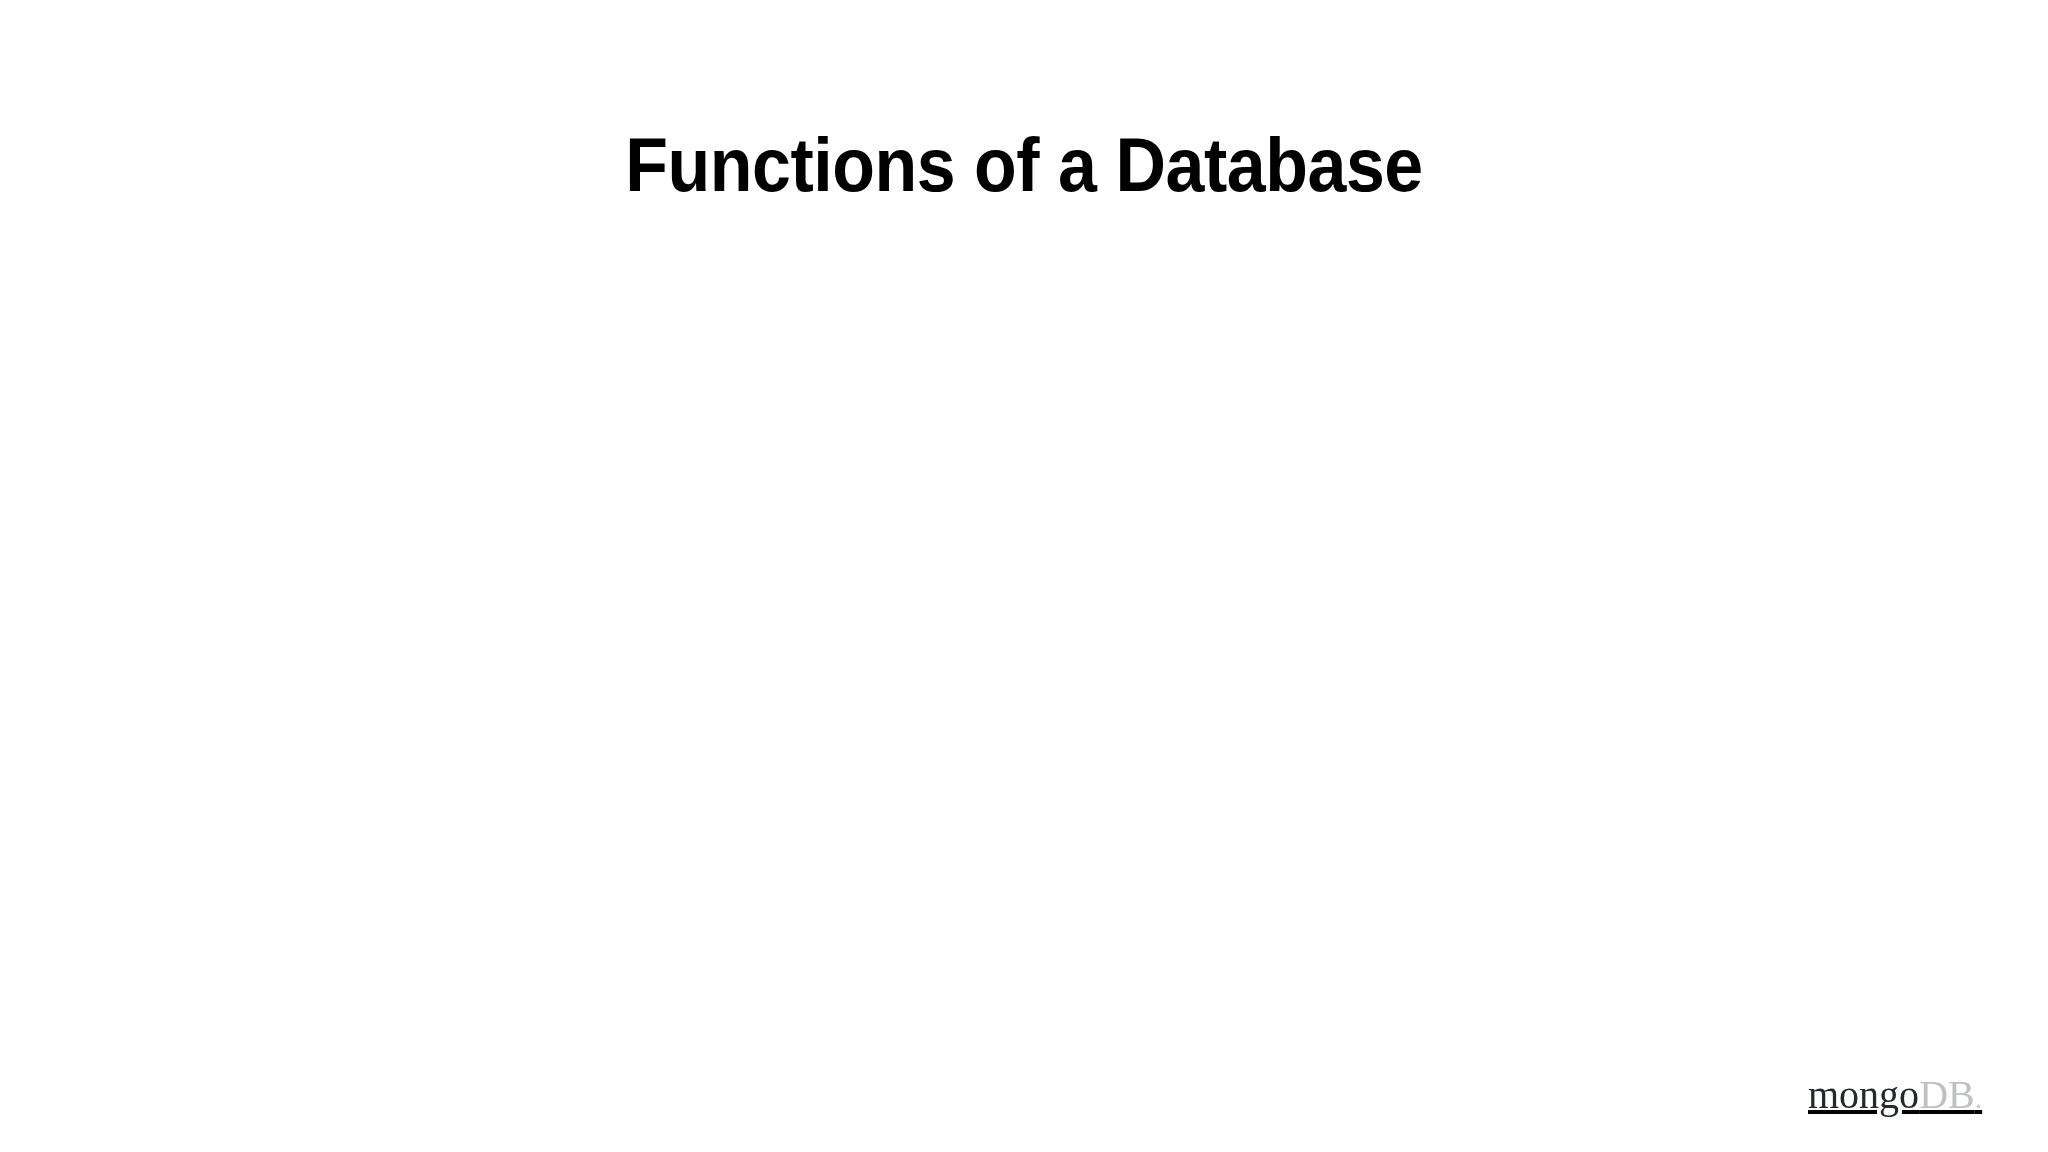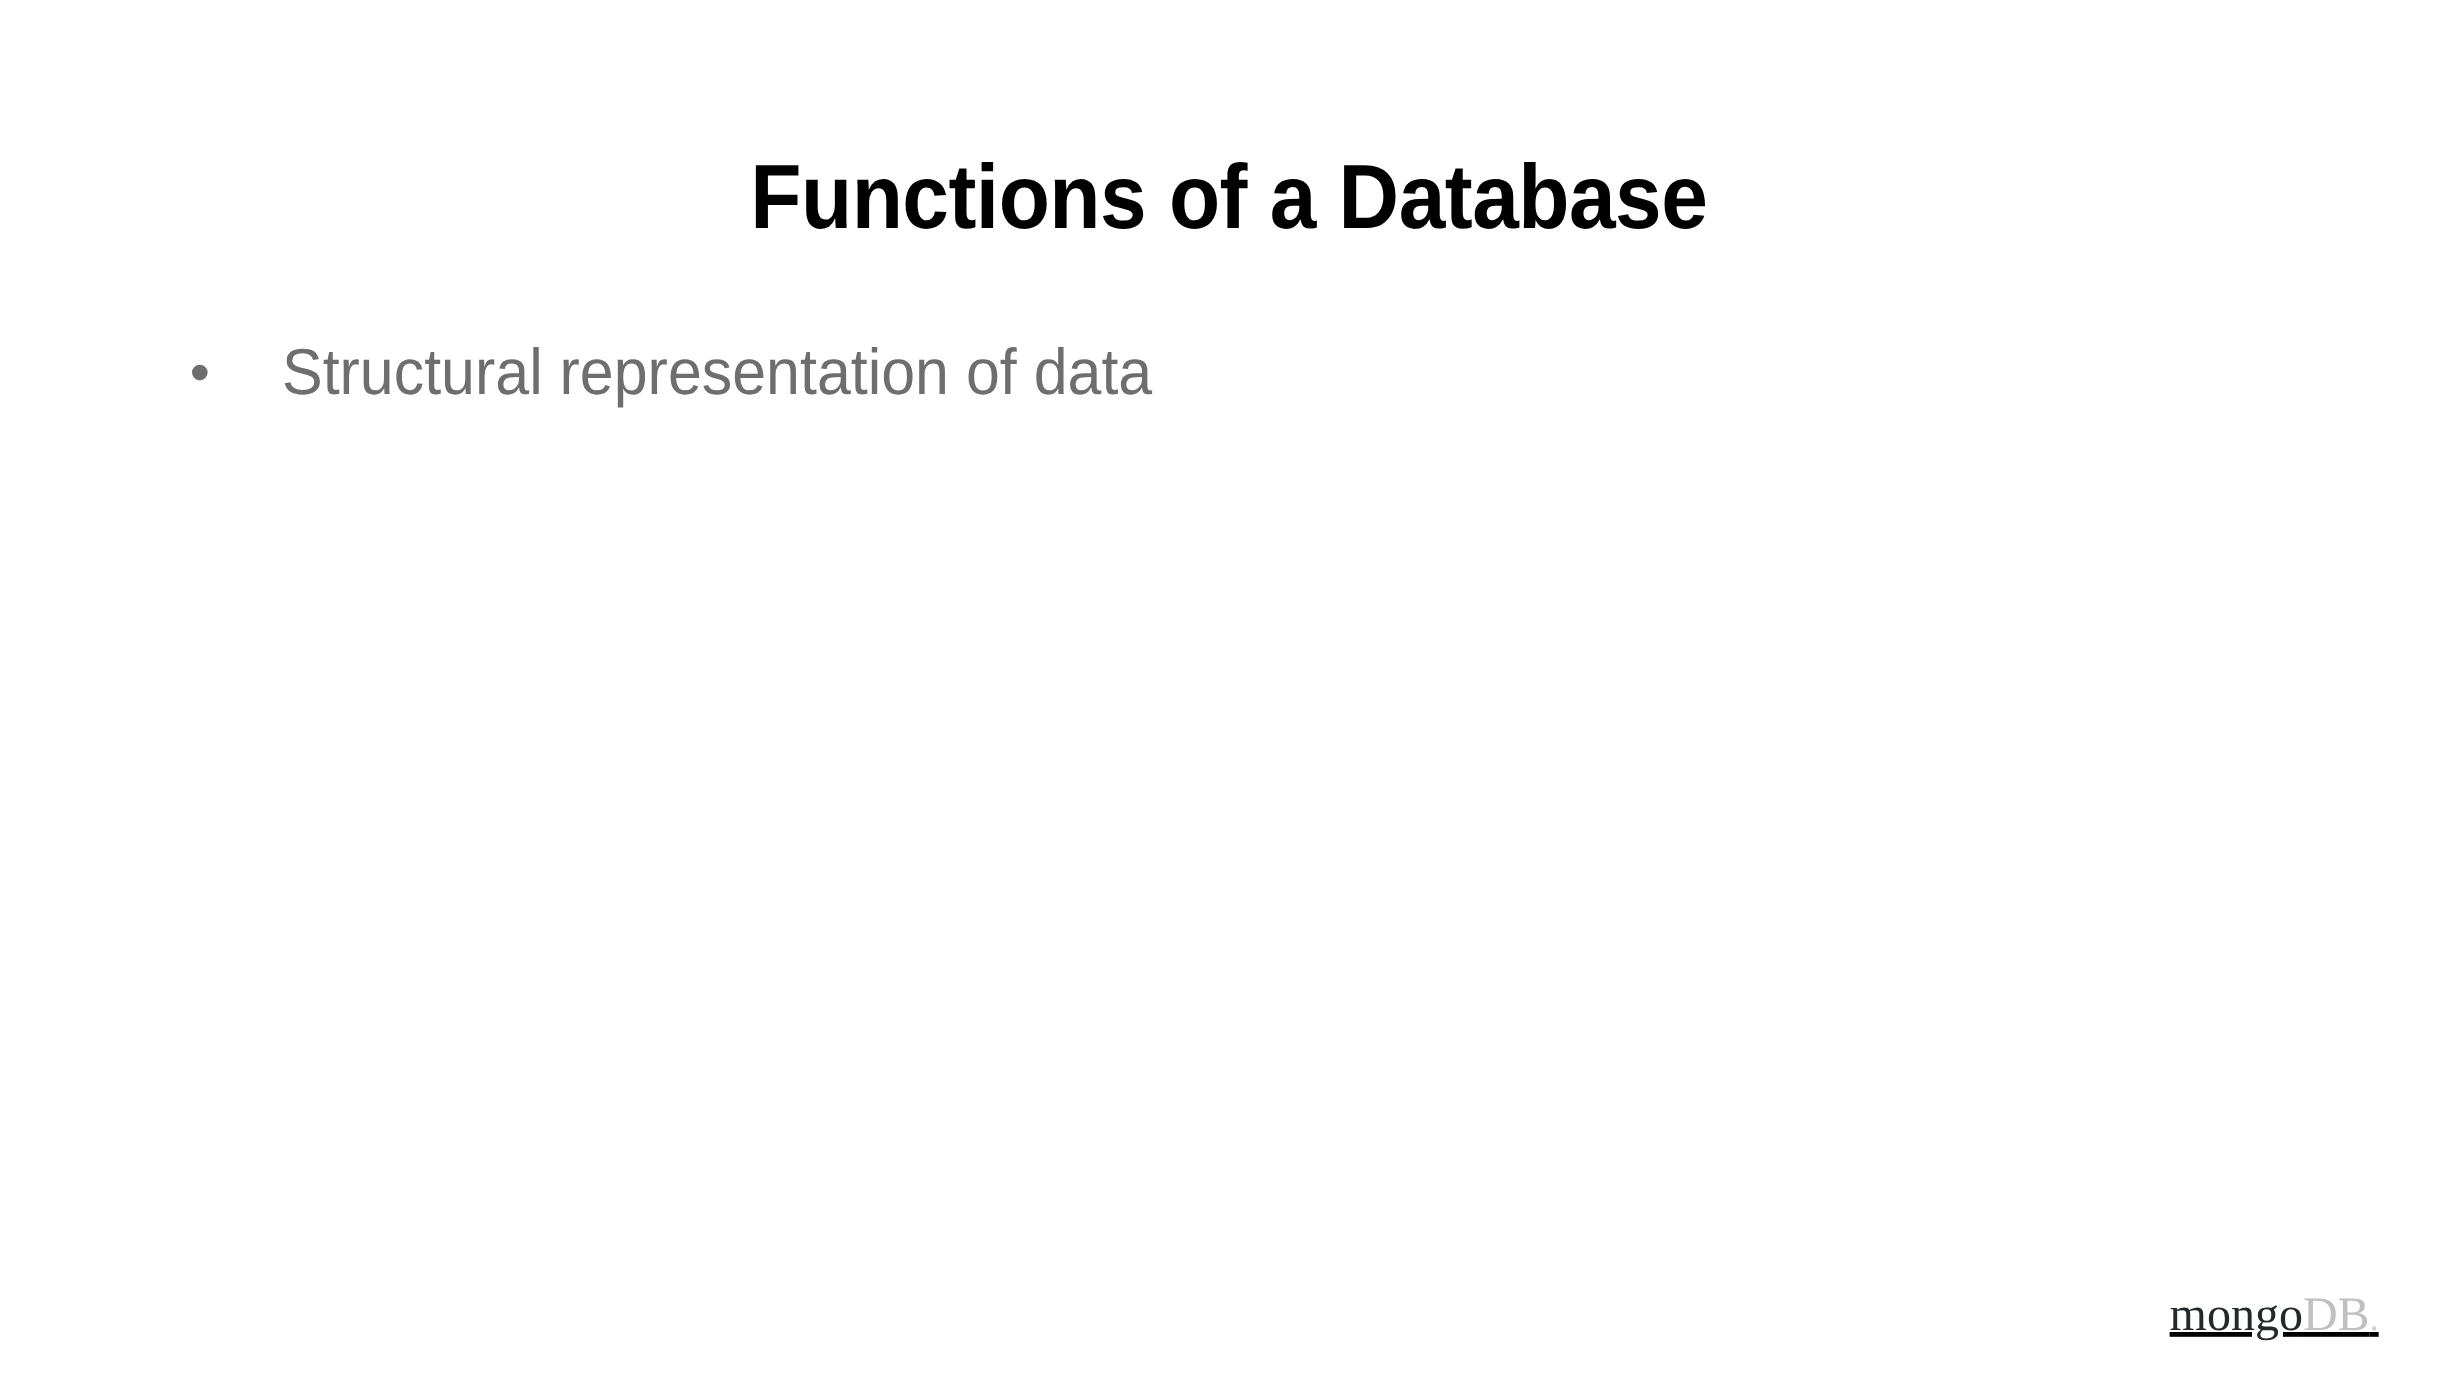--- a/index.html
+++ b/index.html
@@ -103,24 +103,20 @@
 </head>
 <body>
 
 <div class="slide">
 
   <h1 class="slide-title">Functions of a Database</h1>
 
   <ul class="bullet-list">
 
 
-    <li class="bullet-item">
-      <span class="bullet-marker"></span>
-      <span class="bullet-text">Structural representation of data</span>
-    </li>
 
 
 
 
   </ul>
 
   <div class="mongo-logo">
     <span class="logo-mongo">mongo</span><span class="logo-db">DB</span><span class="logo-dot">.</span>
   </div>
 

